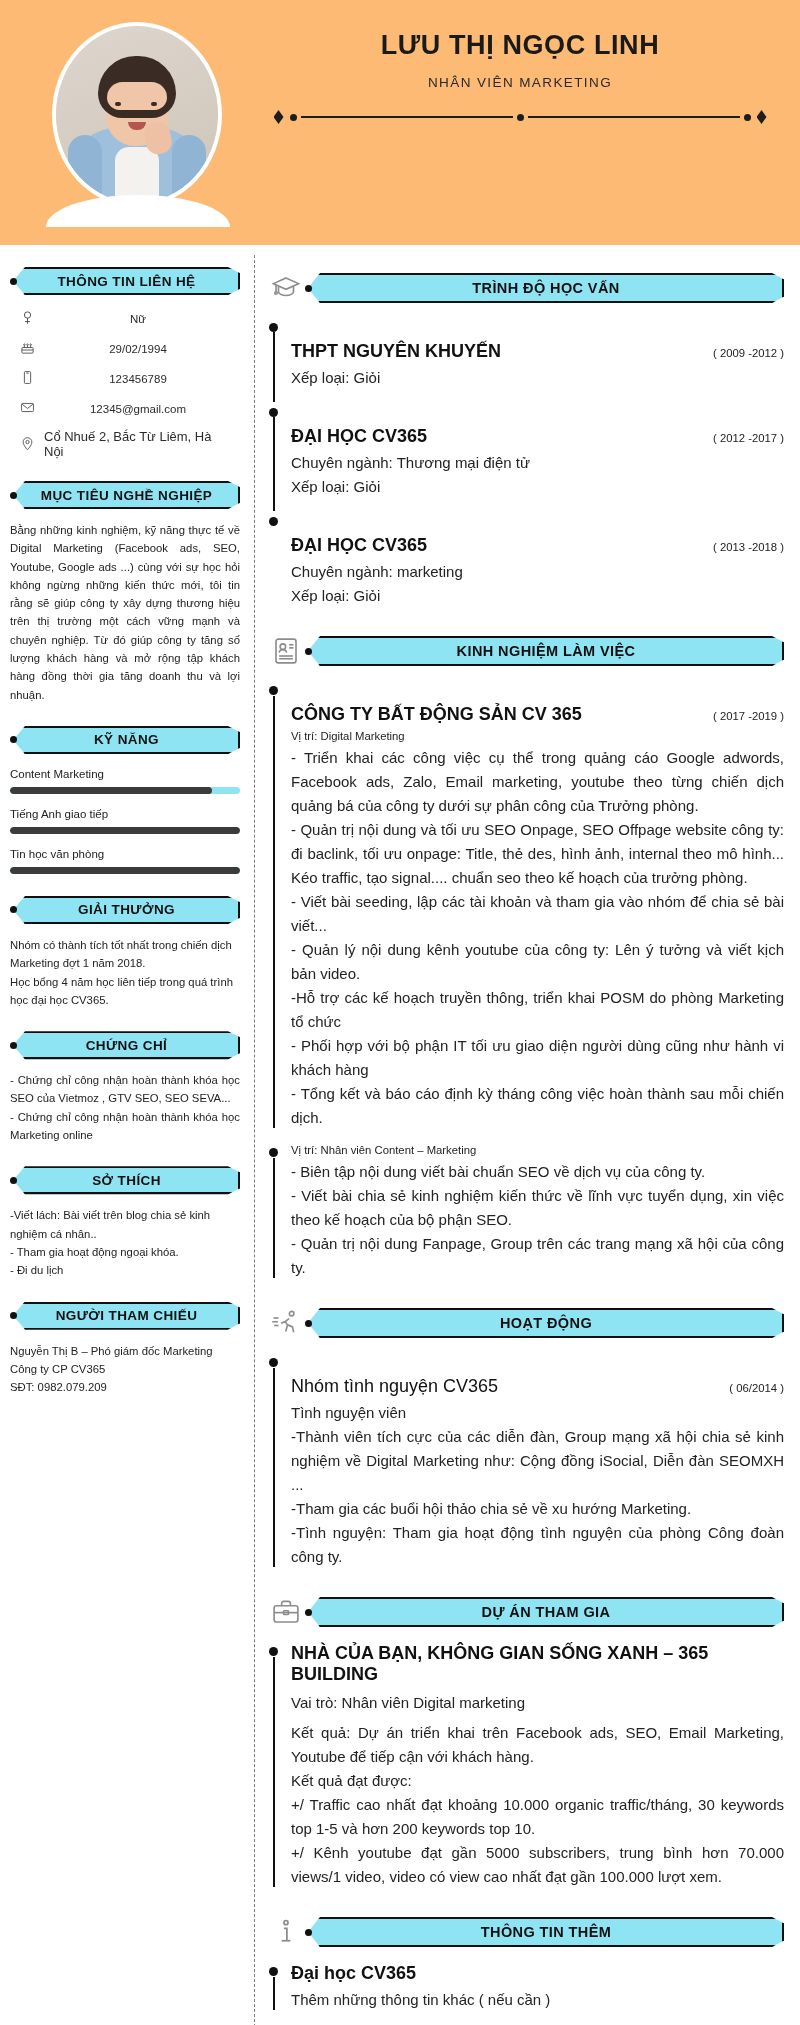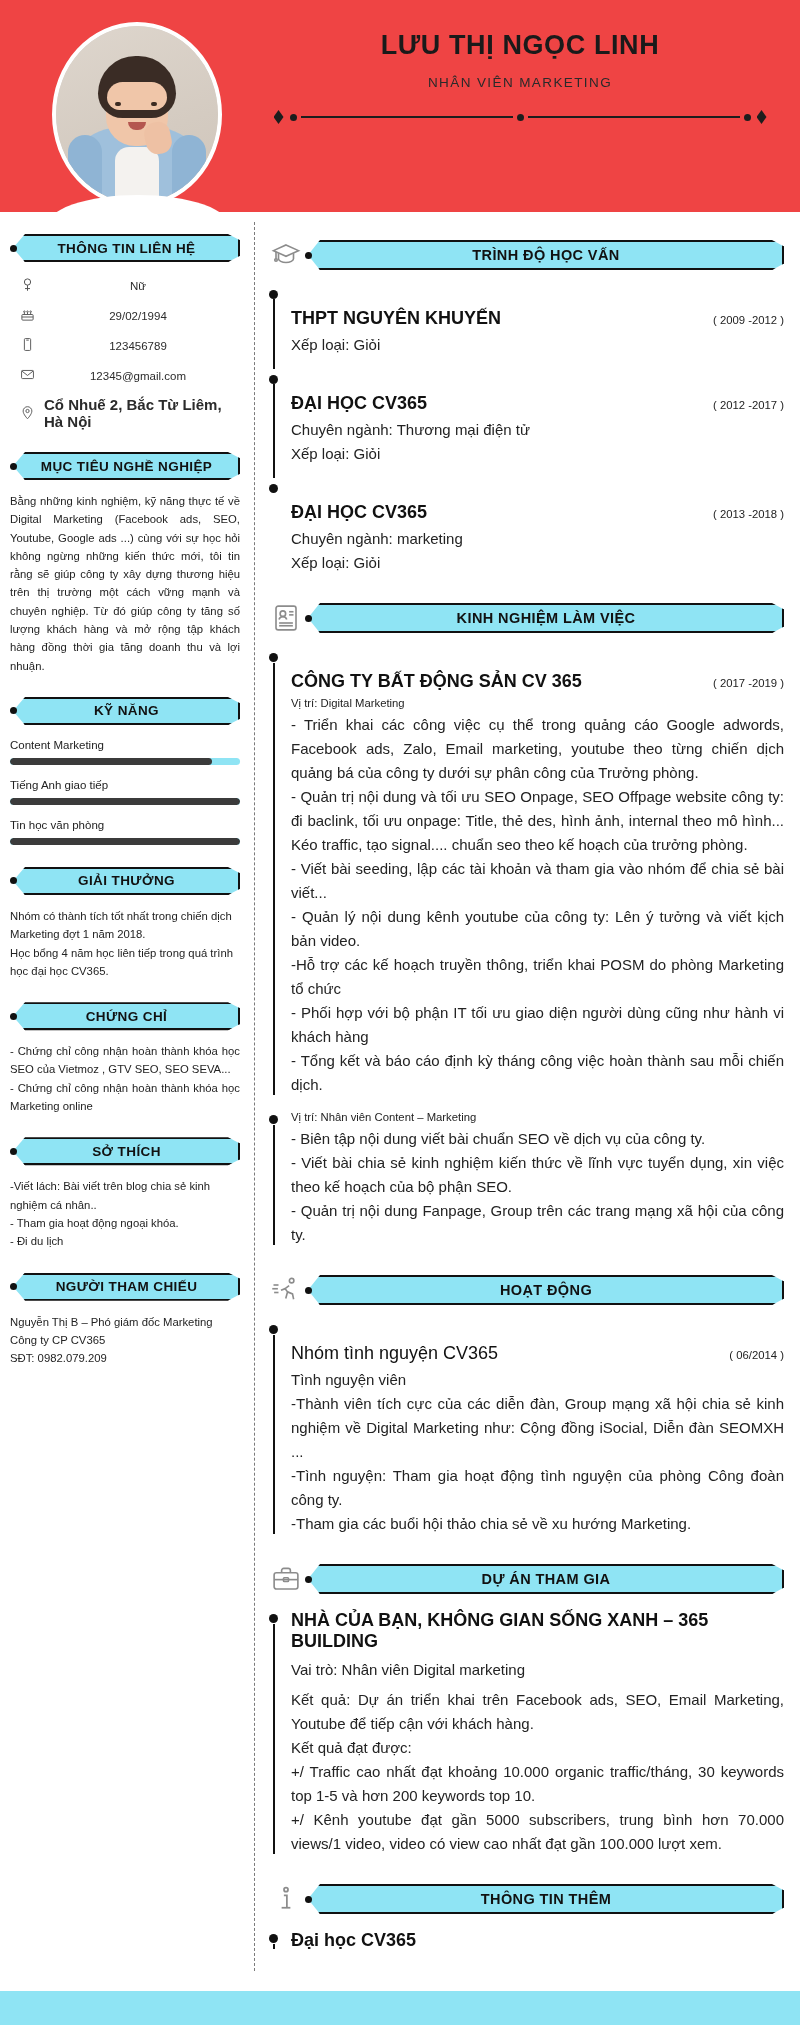--- a/index.html
+++ b/index.html
@@ -8,22 +8,22 @@
     background: #ffffff;
     font-family: "Liberation Sans", sans-serif;
   }
   body { width: 800px; min-height: 2025px; position: relative; }
 
   .page { width: 800px; min-height: 2025px; position: relative; background: #fff; }
 
   
   .header {
     position: relative;
-    height: 212px;
-    background: #ef4444;
+    height: 245px;
+    background: #fdba74;
     display: flex;
     align-items: flex-start;
   }
   .photo-wrap {
     position: absolute;
     left: 52px;
     top: 22px;
     width: 170px;
     height: 205px;
     z-index: 4;
@@ -168,21 +168,21 @@
     margin-bottom: 11px;
     font-size: 11.5px;
     color: #2b2b2b;
   }
   .contact-ico {
     width: 34px; flex: 0 0 34px; text-align: center;
     color: #555;
   }
   .contact-ico svg { width: 15px; height: 17px; }
   .contact-val { flex: 1; text-align: center; padding-right: 8px; }
-  .contact-val.addr { font-size: 15px; text-align: left; font-weight: bold; }
+  .contact-val.addr { font-size: 13px; text-align: left; }
 
   
   .para {
     font-size: 11.3px;
     line-height: 1.62;
     color: #232323;
     text-align: justify;
     margin-top: 12px;
   }
   .para.left-al { text-align: left; }
@@ -516,22 +516,22 @@
 
       <div class="plain-entry">
         <span class="rule"></span>
         <div class="hdr-flat">
           <span class="t" style="font-weight:400">Nhóm tình nguyện CV365</span>
           <span class="d">( 06/2014 )</span>
         </div>
         <div class="entry-body">
           <span class="ln">Tình nguyện viên</span>
           <span class="ln">-Thành viên tích cực của các diễn đàn, Group mạng xã hội chia sẻ kinh nghiệm về Digital Marketing như: Cộng đồng iSocial, Diễn đàn SEOMXH ...</span>
+          <span class="ln">-Tham gia các buổi hội thảo chia sẻ về xu hướng Marketing.</span>
           <span class="ln">-Tình nguyện: Tham gia hoạt động tình nguyện của phòng Công đoàn công ty.</span>
-          <span class="ln">-Tham gia các buổi hội thảo chia sẻ về xu hướng Marketing.</span>
         </div>
       </div>
 
       <div class="sec">
         <span class="sec-icon">
           <svg viewBox="0 0 24 24" fill="none" stroke="currentColor" stroke-width="1.3">
             <rect x="2.5" y="7" width="19" height="13" rx="1.8"></rect>
             <path d="M8.5 7V5.2A1.7 1.7 0 0 1 10.2 3.5h3.6A1.7 1.7 0 0 1 15.5 5.2V7"></path>
             <line x1="2.5" y1="12.5" x2="21.5" y2="12.5"></line>
             <rect x="10" y="11" width="4" height="3" rx="0.6"></rect>
@@ -565,20 +565,23 @@
         </span>
         <span class="sec-dot"></span>
         <div class="pill">THÔNG TIN THÊM</div>
       </div>
 
       <div class="plain-entry">
         <span class="rule"></span>
         <div class="hdr-flat">
           <span class="t">Đại học CV365</span>
         </div>
+        <div class="entry-body">
+          <span class="ln">Thêm những thông tin khác ( nếu cần )</span>
+        </div>
       </div>
 
       <div class="bottom-space"></div>
     </div>
   </div>
 
   <div class="footer"></div>
 </div>
 
 </body></html>

